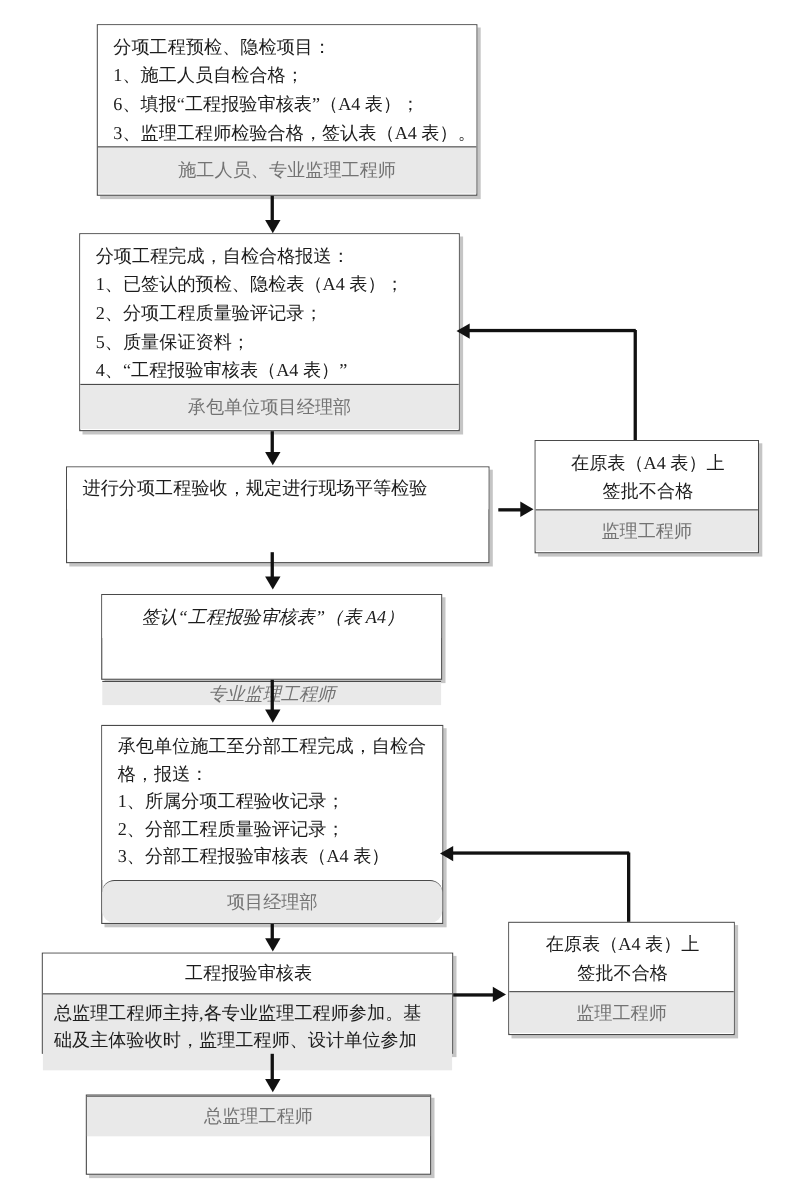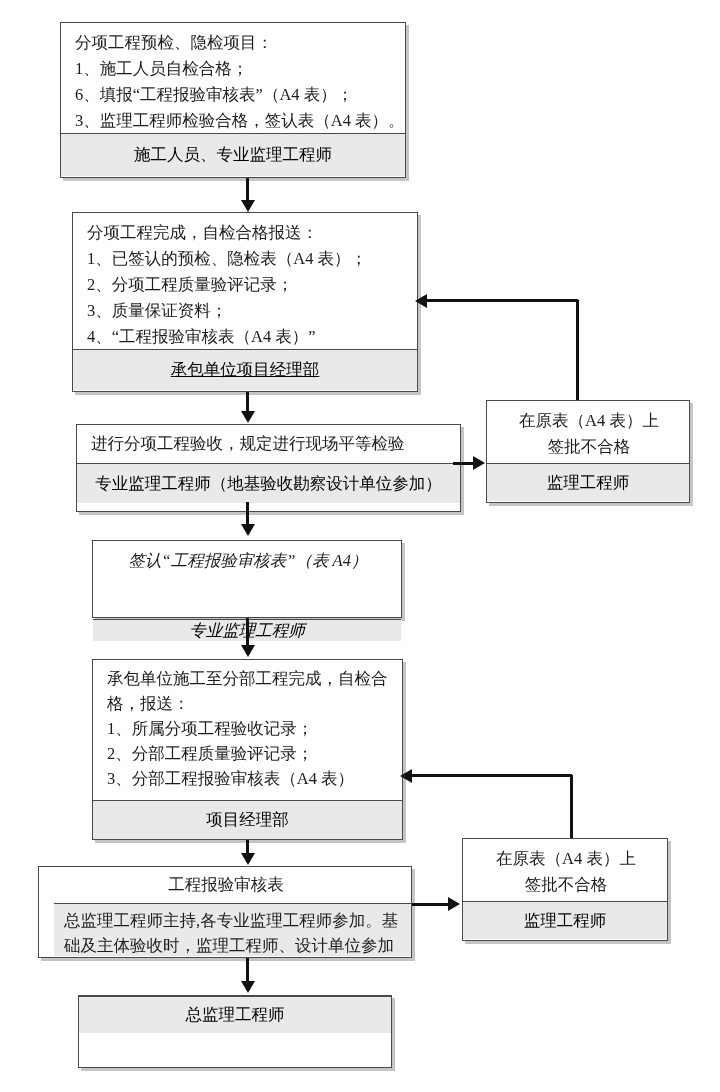--- a/index.html
+++ b/index.html
@@ -40,21 +40,21 @@
   }
   .line {
     font-size: 16.5px;
     line-height: 26px;
     color: #1c1c1c;
     white-space: nowrap;
   }
   .line.tight { line-height: 25px; }
   .actor-text {
     font-size: 16.5px;
-    color: #000000;
+    color: #737373;
     white-space: nowrap;
   }
   .body.center { text-align: center; }
   .body.center .line { white-space: nowrap; }
 
   
   .vline {
     position: absolute;
     width: 2.5px;
     background: #111111;
@@ -84,57 +84,54 @@
     border-top: 7px solid transparent;
     border-bottom: 7px solid transparent;
     border-left: 12px solid #111111;
   }
 </style>
 </head>
 <body>
 
 <div id="canvas">
 
-  <div class="node" style="left:60px; top:22px; width:346px; height:156px;">
+  <div class="node" style="left:88px; top:22px; width:346px; height:156px;">
     <div class="body" style="height:110px;">
       <div class="line">分项工程预检、隐检项目：</div>
       <div class="line">1、施工人员自检合格；</div>
       <div class="line">6、填报“工程报验审核表”（A4 表）；</div>
       <div class="line">3、监理工程师检验合格，签认表（A4 表）。</div>
     </div>
     <div class="actor" style="height:43px;">
       <span class="actor-text">施工人员、专业监理工程师</span>
     </div>
   </div>
 
   <div class="vline" style="left:246px; top:178px; height:26px;"></div>
   <div class="arrow-down" style="left:240.5px; top:200px;"></div>
 
   <div class="node" style="left:72px; top:212px; width:346px; height:180px;">
     <div class="body" style="height:136px;">
       <div class="line">分项工程完成，自检合格报送：</div>
       <div class="line">1、已签认的预检、隐检表（A4 表）；</div>
       <div class="line">2、分项工程质量验评记录；</div>
-      <div class="line">3、质量保证资料；</div>
+      <div class="line">5、质量保证资料；</div>
       <div class="line">4、“工程报验审核表（A4 表）”</div>
     </div>
-    <div class="actor" style="height:41px;text-decoration:underline;">
+    <div class="actor" style="height:41px;">
       <span class="actor-text">承包单位项目经理部</span>
     </div>
   </div>
 
   <div class="vline" style="left:246px; top:392px; height:21px;"></div>
   <div class="arrow-down" style="left:240.5px; top:411px;"></div>
 
-  <div class="node" style="left:76px; top:424px; width:385px; height:88px;">
+  <div class="node" style="left:60px; top:424px; width:385px; height:88px;">
     <div class="body" style="height:38px; padding-top:6px;">
       <div class="line">进行分项工程验收，规定进行现场平等检验</div>
-    </div>
-    <div class="actor" style="height:40px;">
-      <span class="actor-text">专业监理工程师（地基验收勘察设计单位参加）</span>
     </div>
   </div>
 
   <div class="hline" style="left:453px; top:462px; width:22px;"></div>
   <div class="arrow-right" style="left:473px; top:456px;"></div>
 
   <div class="node" style="left:486px; top:400px; width:204px; height:103px;">
     <div class="body center" style="height:62px; padding-top:7px;">
       <div class="line">在原表（A4 表）上</div>
       <div class="line">签批不合格</div>
@@ -164,33 +161,33 @@
   <div class="arrow-down" style="left:240.5px; top:645px;"></div>
 
   <div class="node" style="left:92px; top:659px; width:311px; height:181px;">
     <div class="body" style="height:140px; padding-top:6px;font-family:Liberation Serif, serif;">
       <div class="line tight">承包单位施工至分部工程完成，自检合</div>
       <div class="line tight">格，报送：</div>
       <div class="line tight">1、所属分项工程验收记录；</div>
       <div class="line tight">2、分部工程质量验评记录；</div>
       <div class="line tight">3、分部工程报验审核表（A4 表）</div>
     </div>
-    <div class="actor" style="height:39px;">
+    <div class="actor" style="height:39px;border-radius:11px;">
       <span class="actor-text">项目经理部</span>
     </div>
   </div>
 
   <div class="vline" style="left:246px; top:840px; height:17px;"></div>
   <div class="arrow-down" style="left:240.5px; top:853px;"></div>
 
   <div class="node" style="left:38px; top:866px; width:374px; height:92px;">
     <div class="body center" style="height:36px; padding-top:5px;">
       <div class="line">工程报验审核表</div>
     </div>
-    <div class="actor" style="height:53px; display:block; text-align:left; padding:4px 20px 4px 10px;margin-left:15px;">
+    <div class="actor" style="height:70px; display:block; text-align:left; padding:4px 20px 4px 10px;">
       <div class="line tight">总监理工程师主持,各专业监理工程师参加。基</div>
       <div class="line tight">础及主体验收时，监理工程师、设计单位参加</div>
     </div>
   </div>
 
   <div class="hline" style="left:412px; top:903px; width:38px;"></div>
   <div class="arrow-right" style="left:448px; top:897px;"></div>
 
   <div class="node" style="left:462px; top:838px; width:206px; height:103px;">
     <div class="body center" style="height:62px; padding-top:7px;">

